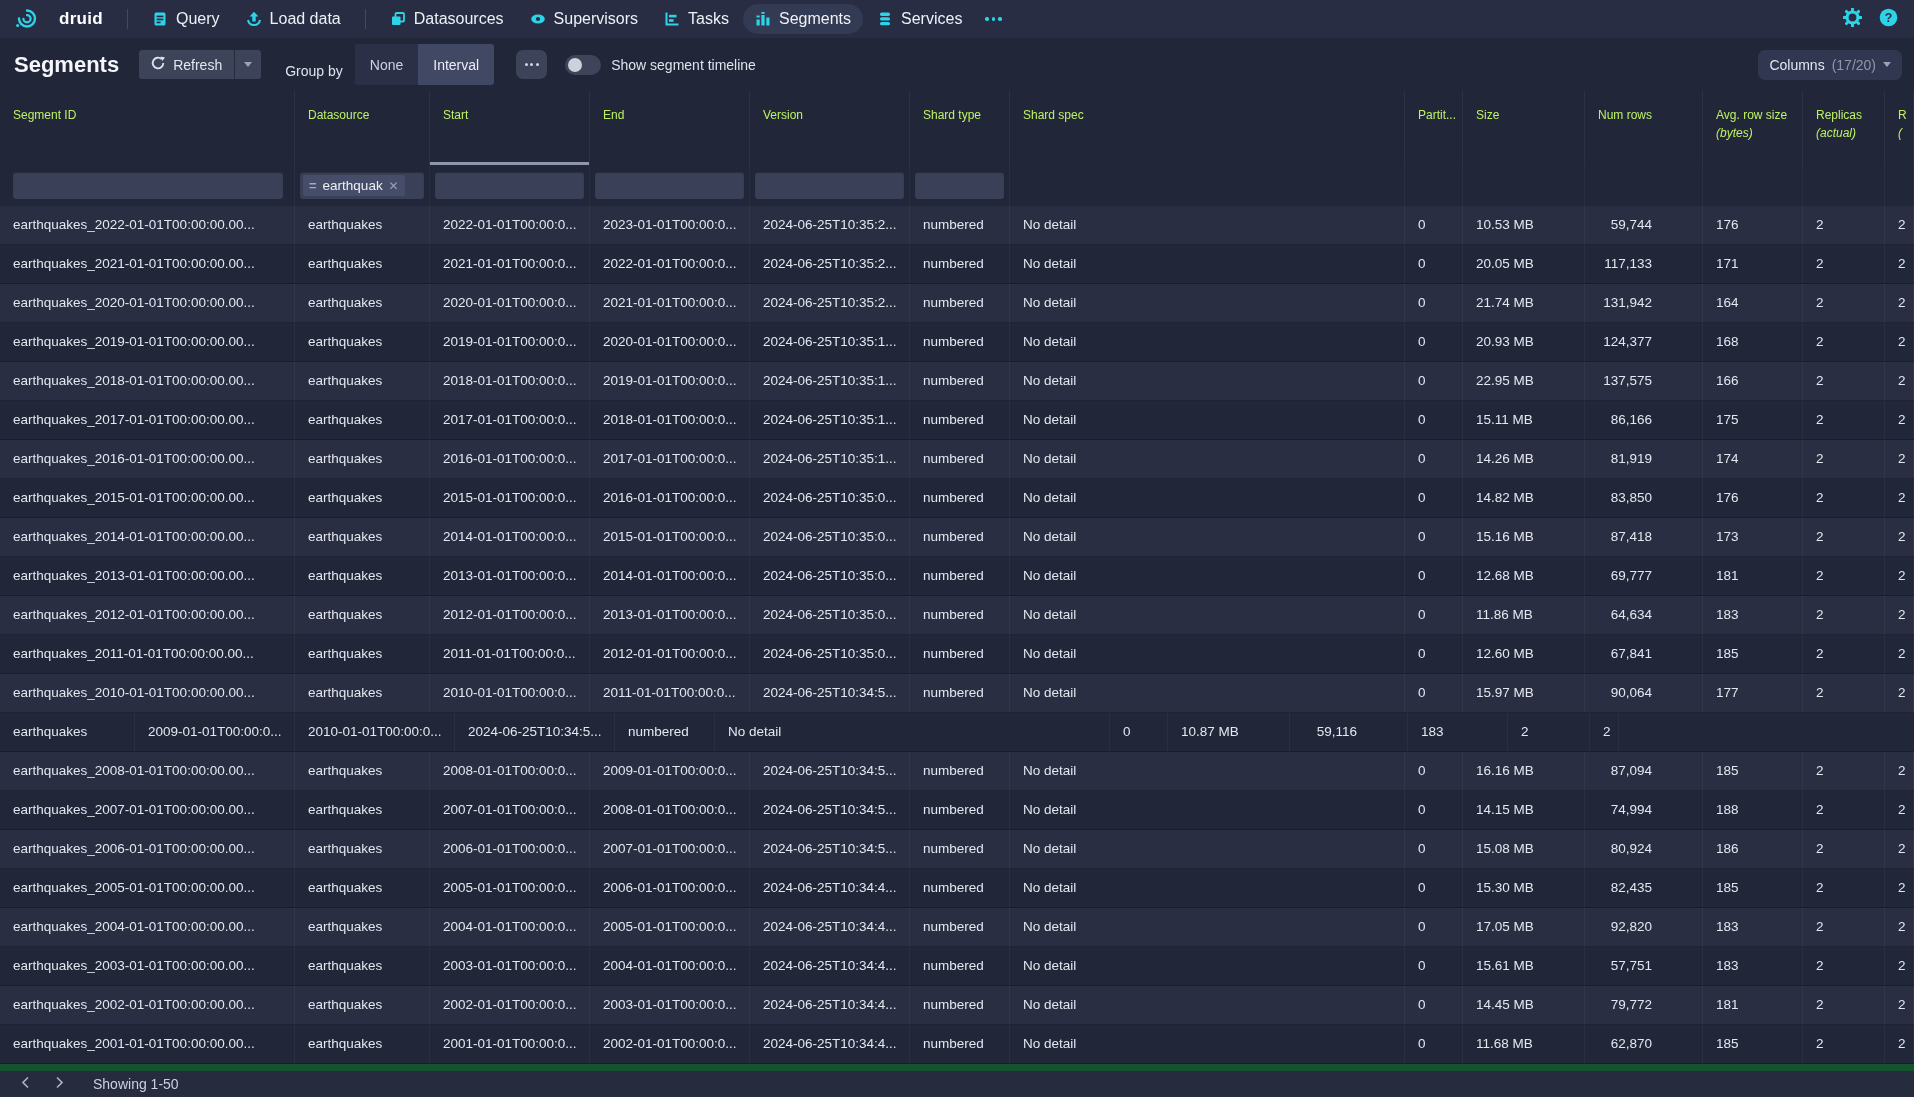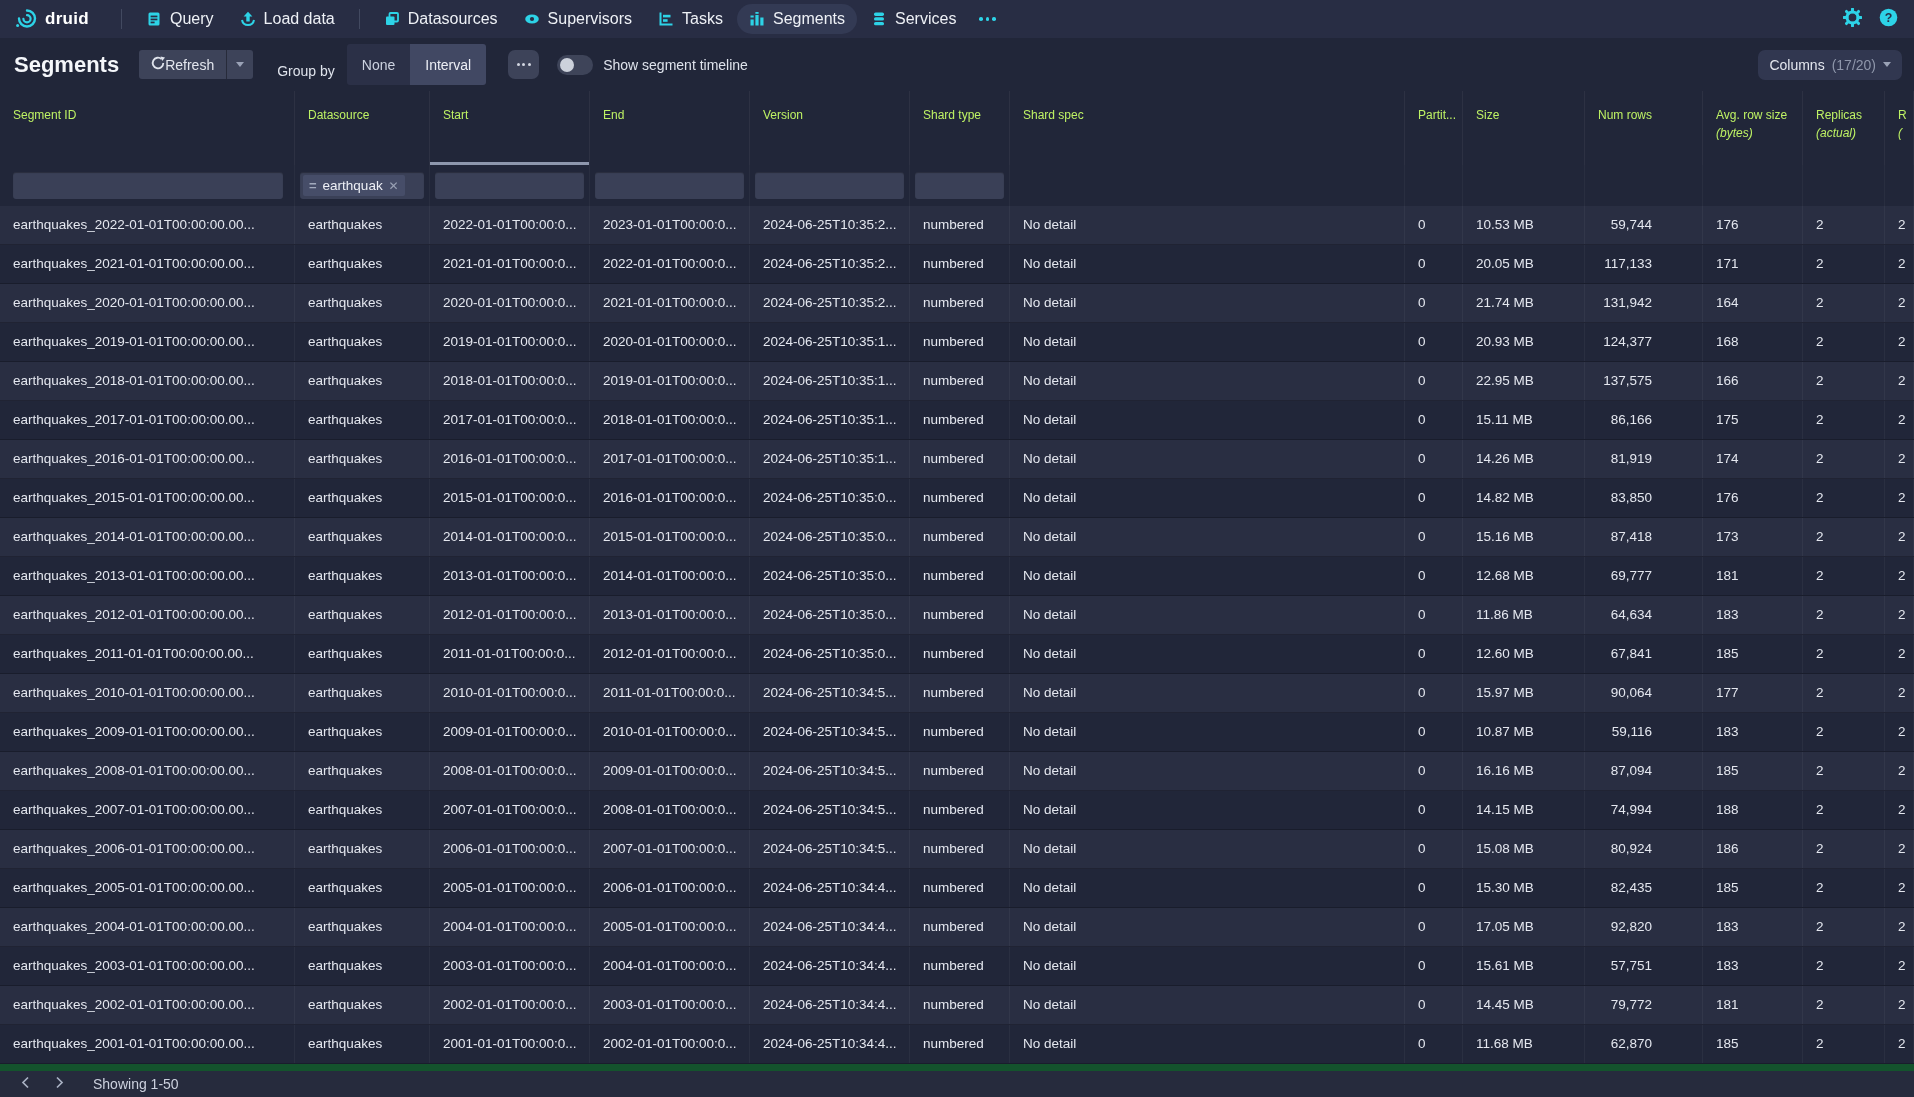--- a/index.html
+++ b/index.html
@@ -4,37 +4,37 @@
 <style>
   html,body{margin:0;padding:0}
   body{
     width:1914px;height:1097px;overflow:hidden;
     background:#212639;color:#e4e7ef;
     font-family:"Liberation Sans",sans-serif;
     display:flex;flex-direction:column;
   }
   
   .navbar{height:38px;flex:none;background:#282d44;display:flex;align-items:center;padding:0 14px;gap:2px}
-  .brand{display:flex;align-items:center;gap:6px;margin-right:20px}
+  .brand{display:flex;align-items:center;gap:20px;margin-right:12px}
   .brand-text{color:#ffffff;font-size:17px;font-weight:600;letter-spacing:.3px}
   .nav-divider{width:1px;height:20px;background:#424960;margin:0 10px}
   .nav-item{display:flex;align-items:center;gap:8px;padding:6px 12px;border-radius:17px;color:#eef1f6;font-size:16px;cursor:pointer;white-space:nowrap}
   .nav-item.active{background:#333a54}
   .nav-icon{display:flex;align-items:center}
   .nav-more{padding:6px 9px;gap:3px}
   .ndot{width:3.5px;height:3.5px;border-radius:50%;background:#2dd3e7}
   .nav-spacer{flex:1}
   .nav-right{display:flex;align-items:center;gap:17px;padding-right:2px}
   .icon-btn{display:flex;align-items:center;cursor:pointer}
   
   .toolbar{height:53px;flex:none;display:flex;align-items:center;padding:0 12px;background:#212639}
   .page-title{font-size:22px;font-weight:700;color:#f4f6fa;margin:0 20px 0 2px}
   .btn{background:#3d4359;border-radius:7px;height:29px;display:flex;align-items:center;font-size:14px;color:#e3e6ee;cursor:pointer;box-sizing:border-box}
   .refresh-split{display:flex}
-  .refresh-main{padding:0 12px;border-radius:3px 0 0 3px}
+  .refresh-main{padding:0 12px;gap:8px;border-radius:3px 0 0 3px}
   .refresh-caret{width:27px;justify-content:center;border-radius:0 3px 3px 0;border-left:1px solid rgba(0,0,0,.35)}
   .caret{width:0;height:0;border-left:4.5px solid transparent;border-right:4.5px solid transparent;border-top:5px solid #9aa2b6}
   .groupby-label{font-size:14px;color:#dfe3ec;margin:12px 12px 0 24px}
   .seg-group{display:flex;border-radius:3px;overflow:hidden}
   .seg-btn{height:41px;padding:0 15px;display:flex;align-items:center;font-size:14px;background:#2b3047;color:#ccd2e0;cursor:pointer}
   .seg-btn.active{background:#414863;color:#eceef5}
   .more-btn{width:31px;justify-content:center;gap:2.5px;margin-left:22px}
   .dot{width:3px;height:3px;border-radius:50%;background:#d3d7e2}
   .toggle{width:36px;height:20px;border-radius:10px;background:#3e4459;position:relative;margin:0 10px 0 18px;cursor:pointer;flex:none}
   .toggle-knob{position:absolute;left:3px;top:3px;width:14px;height:14px;border-radius:50%;background:#ccd1db}
@@ -514,21 +514,20 @@
       <div class="tcell col5">numbered</div>
       <div class="tcell col6">No detail</div>
       <div class="tcell col7">0</div>
       <div class="tcell col8">15.97 MB</div>
       <div class="tcell col9 tright">90,064</div>
       <div class="tcell col10">177</div>
       <div class="tcell col11">2</div>
       <div class="tcell col12">2</div>
     </div>
     <div class="trow">
-      <div class="tcell col0">earthquakes_2009-01-01T00:00:00.00...</div>
       <div class="tcell col1">earthquakes</div>
       <div class="tcell col2">2009-01-01T00:00:0...</div>
       <div class="tcell col3">2010-01-01T00:00:0...</div>
       <div class="tcell col4">2024-06-25T10:34:5...</div>
       <div class="tcell col5">numbered</div>
       <div class="tcell col6">No detail</div>
       <div class="tcell col7">0</div>
       <div class="tcell col8">10.87 MB</div>
       <div class="tcell col9 tright">59,116</div>
       <div class="tcell col10">183</div>

